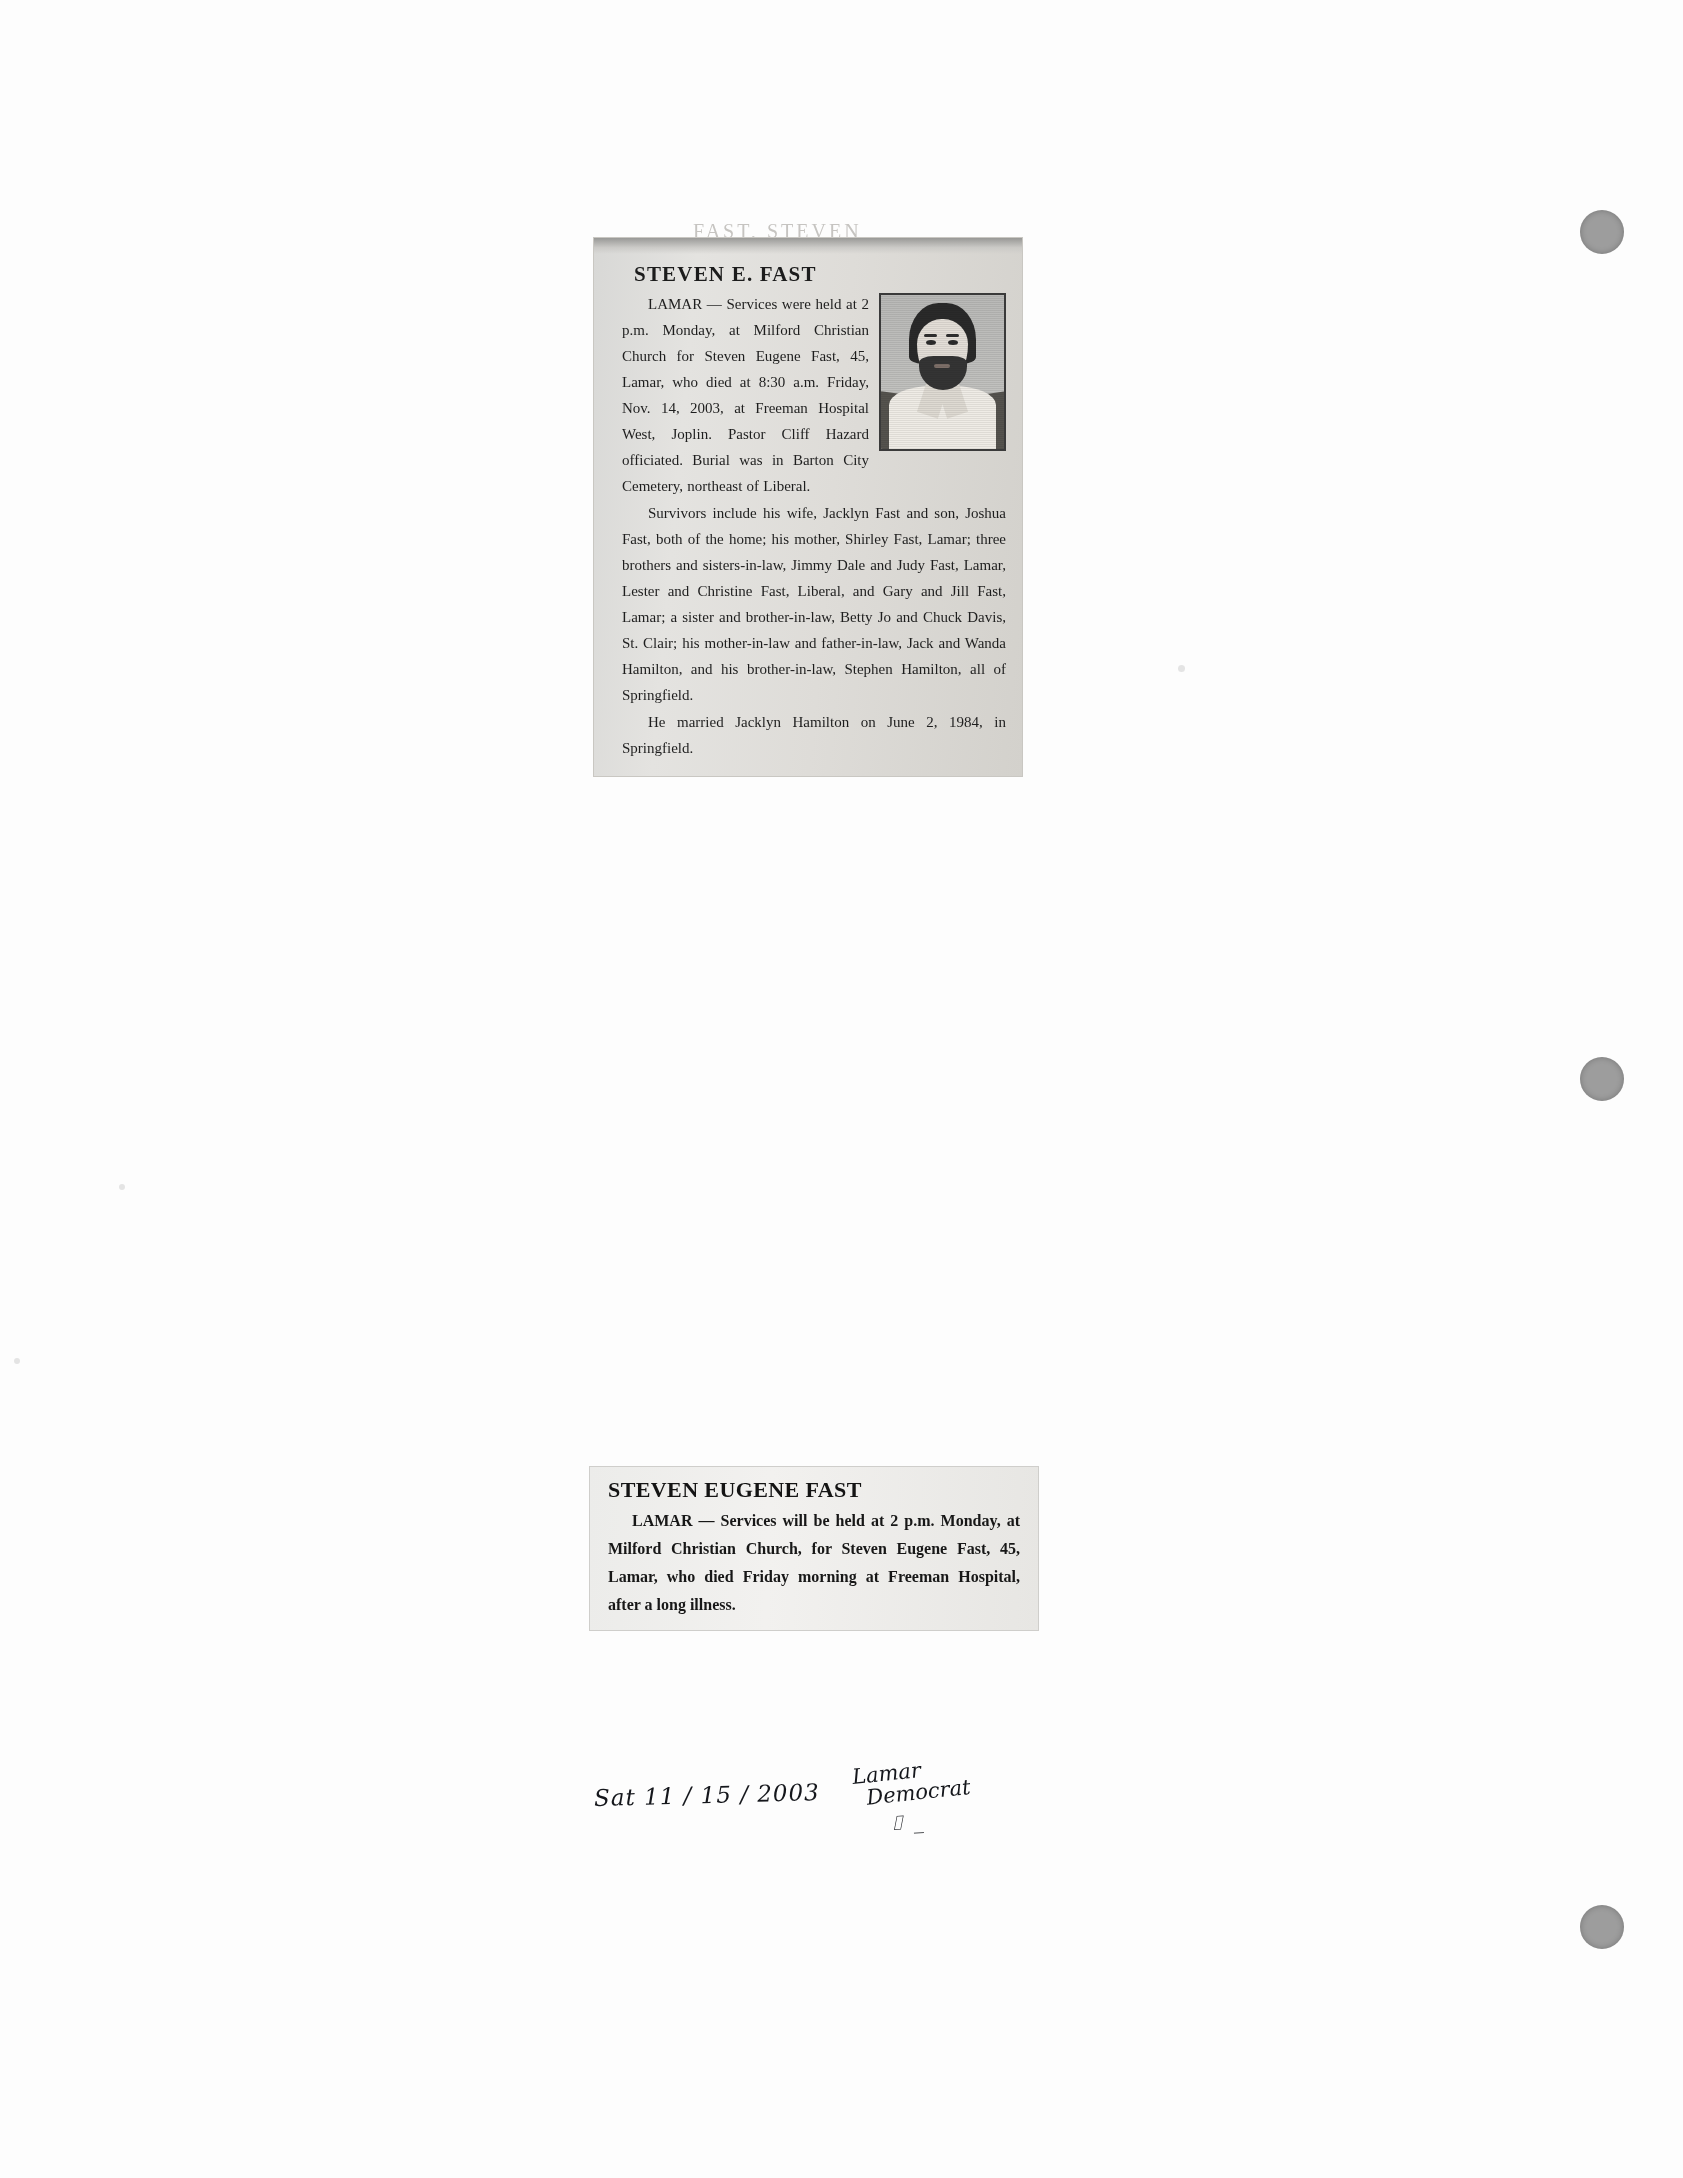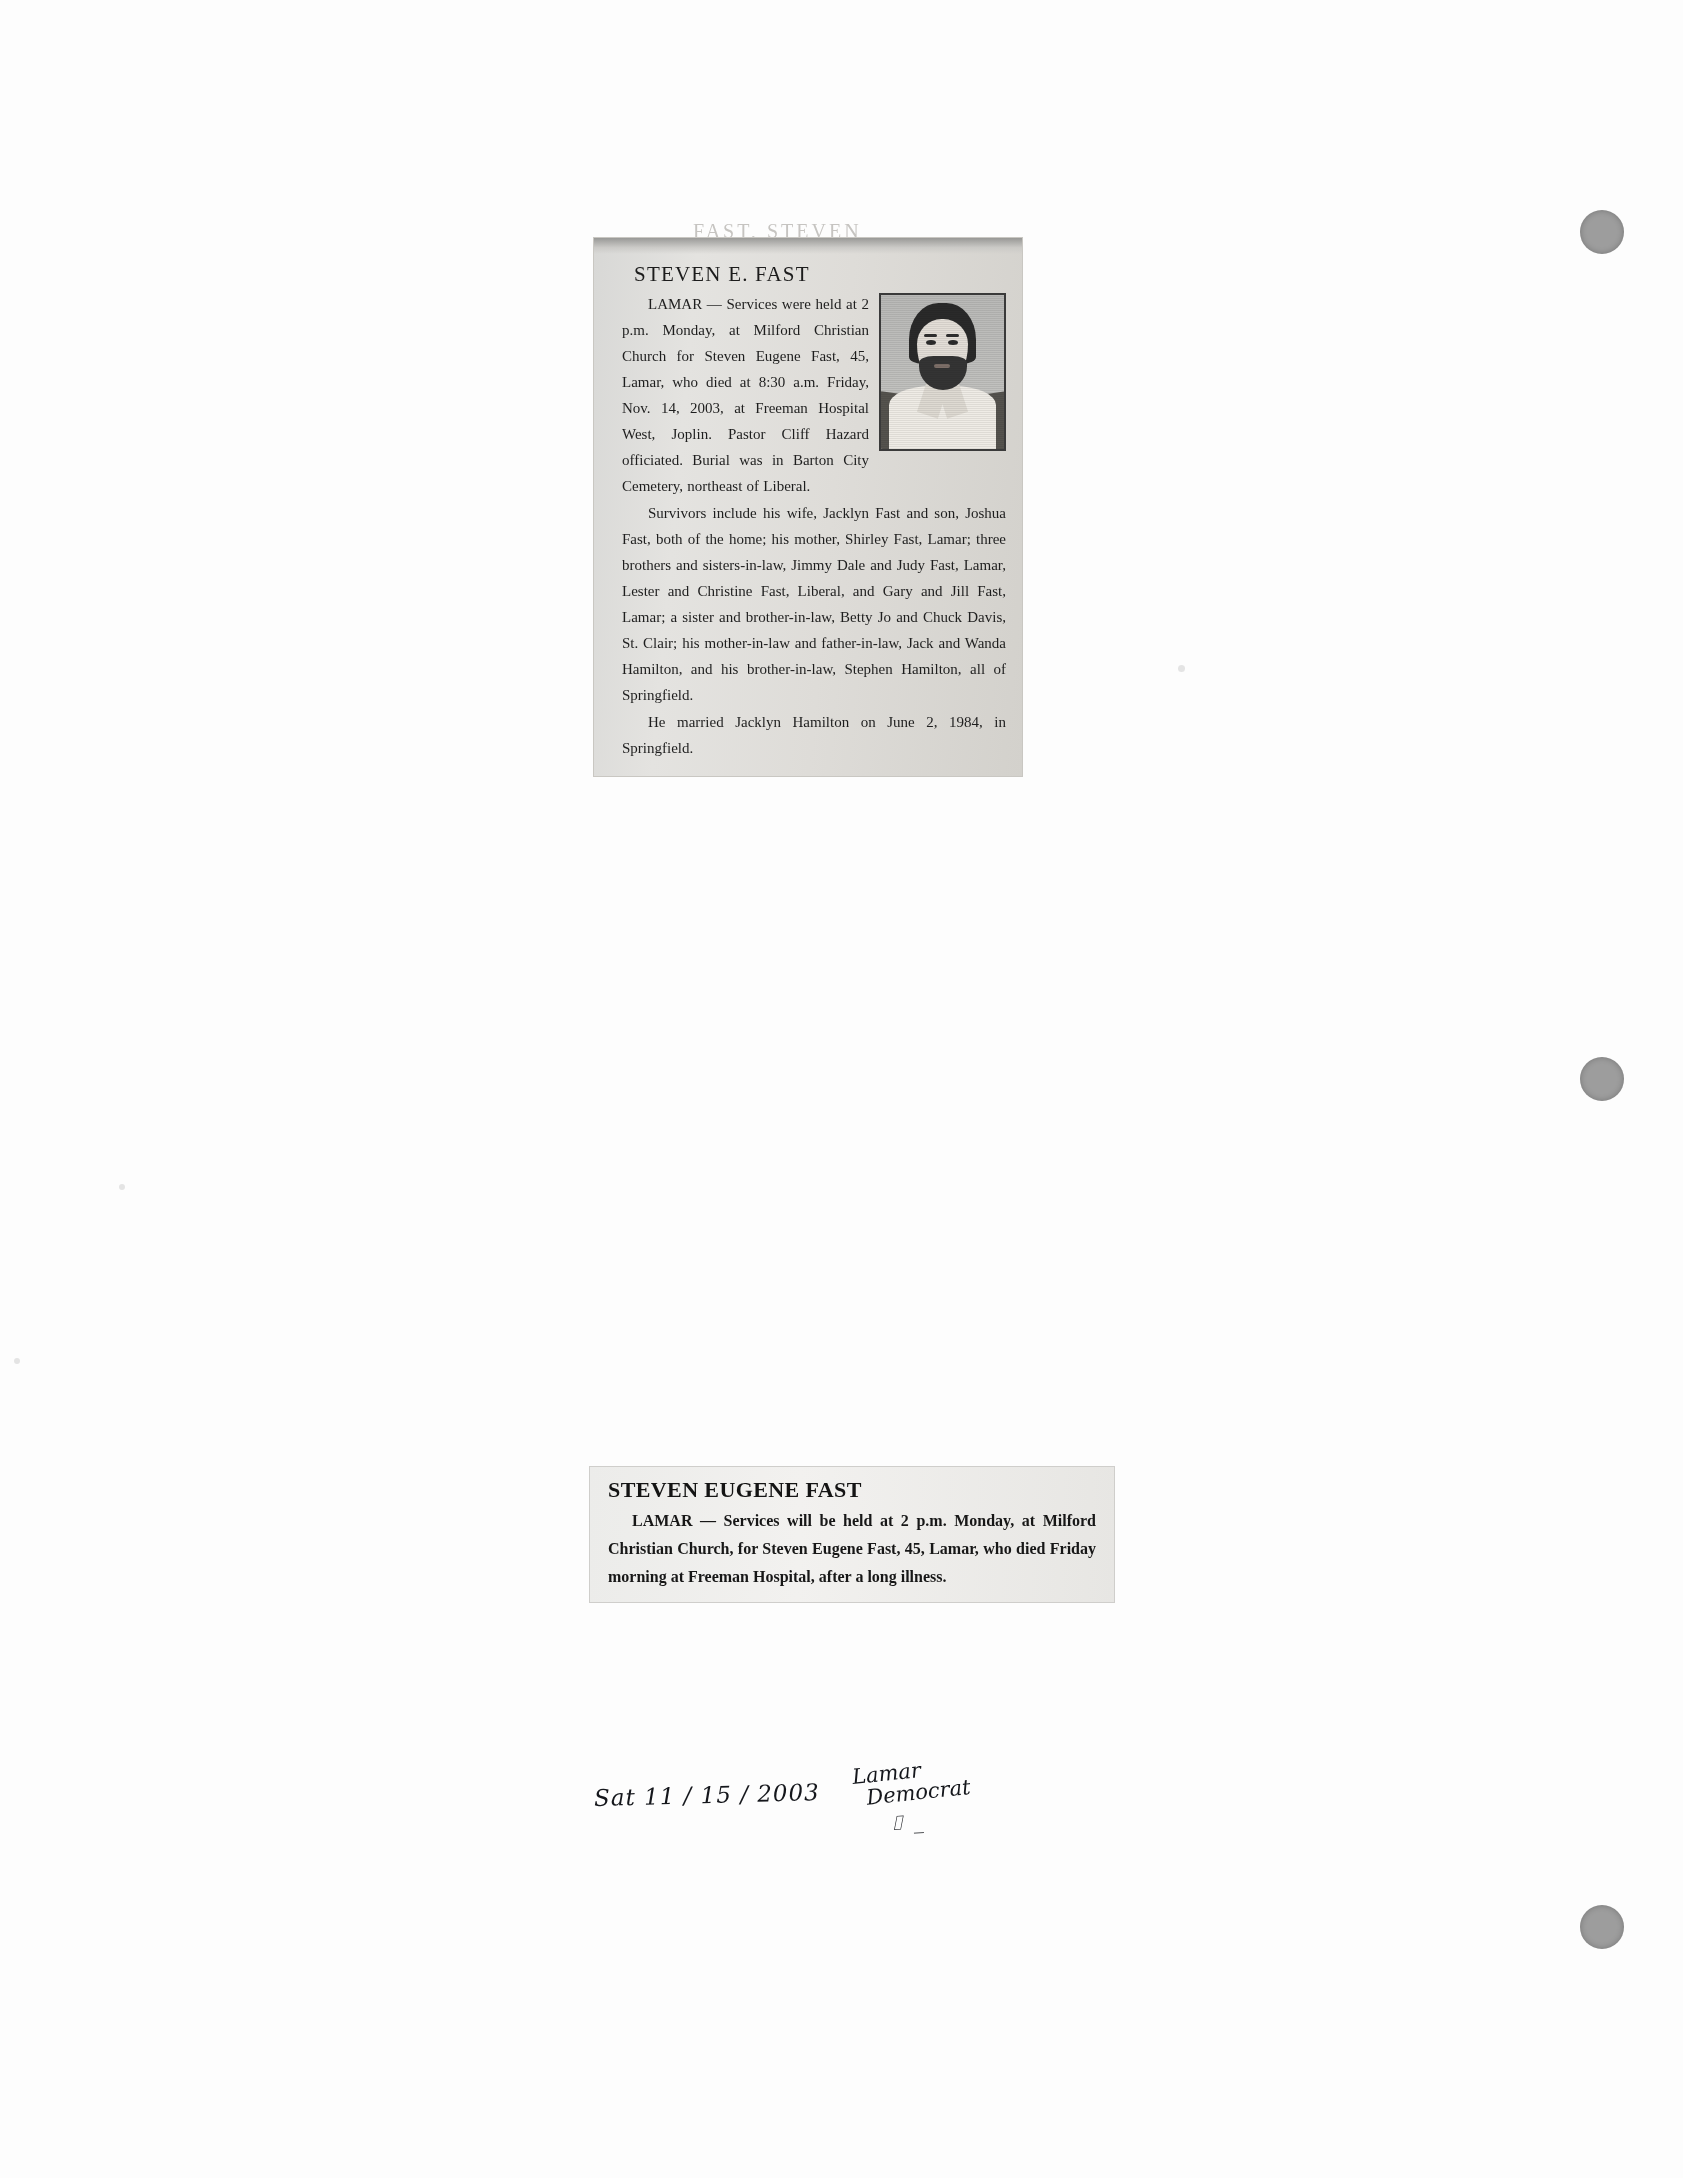--- a/index.html
+++ b/index.html
@@ -53,21 +53,21 @@
   }
   .clip-top-smudge {
     position: absolute;
     left: 0; right: 0; top: 0;
     height: 16px;
     background: linear-gradient(180deg, #8d8d8b 0%, #c9c8c5 60%, rgba(255,255,255,0) 100%);
     opacity: 0.85;
   }
   .headline-one {
     font-family: "Liberation Serif", serif;
-    font-weight: normal;
+    font-weight: bold;
     font-size: 21px;
     letter-spacing: 1.2px;
     color: #1c1c1c;
     margin: 14px 0 4px 12px;
   }
   .photo-wrap {
     float: right;
     width: 123px;
     height: 154px;
     margin: 2px 0 4px 10px;
@@ -142,21 +142,21 @@
     text-align: justify;
     text-indent: 26px;
     word-spacing: 0.5px;
   }
 
   
   .clipping-two {
     position: absolute;
     left: 590px;
     top: 1467px;
-    width: 524px;
+    width: 448px;
     background: linear-gradient(92deg, #ececea 0%, #f2f1ef 40%, #e7e6e3 100%);
     box-shadow: 0 0 0 1px #cfcecb;
     padding: 8px 18px 10px 18px;
     box-sizing: border-box;
   }
   .headline-two {
     font-family: "Liberation Serif", serif;
     font-weight: bold;
     font-size: 22px;
     letter-spacing: 0.4px;

